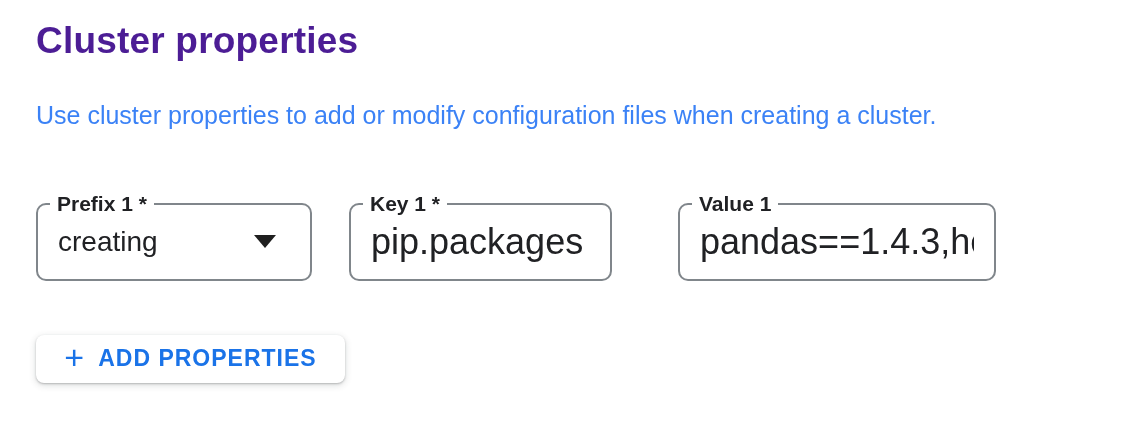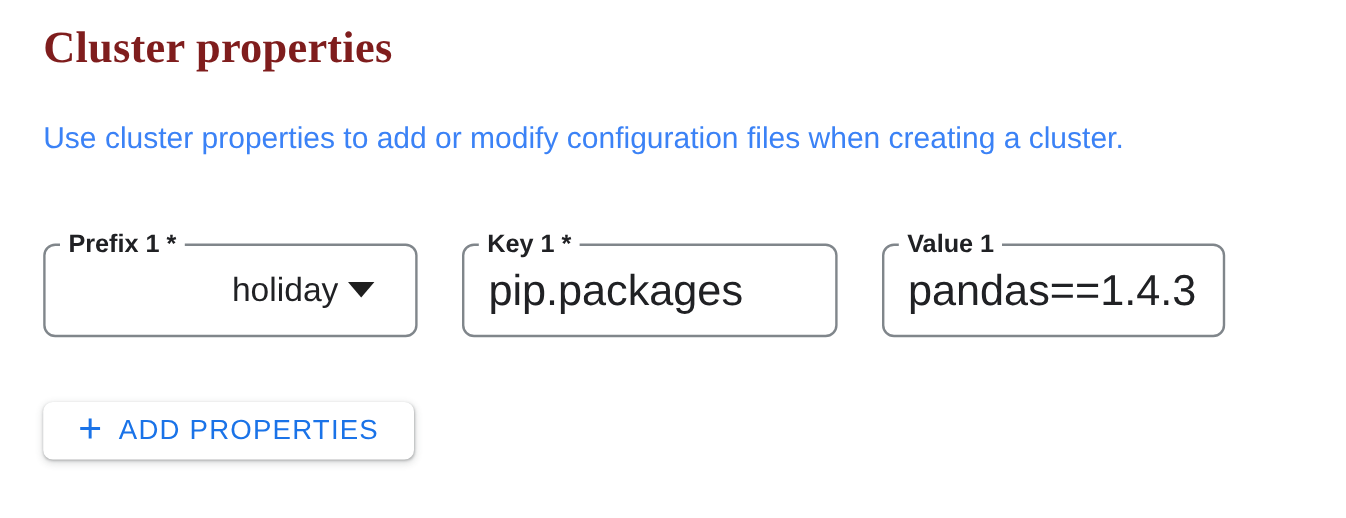--- a/index.html
+++ b/index.html
@@ -9,23 +9,22 @@
     font-family: "Liberation Sans", sans-serif;
     color: #202124;
     overflow: hidden;
   }
   .content { padding: 20px 36px 0 36px; }
 
   .page-title {
     font-size: 37px;
     font-weight: 700;
     letter-spacing: 0.2px;
-    color: #7f1d1d;
+    color: #4c1d95;
     line-height: 1.15;
-    font-family: Liberation Serif, serif;
   }
   .page-description {
     margin-top: 37px;
     font-size: 25px;
     font-weight: 400;
     color: #3b82f6;
     line-height: 1.2;
   }
 
   .fields-row {
@@ -33,23 +32,23 @@
     gap: 37px;
     margin-top: 73px;
   }
   .field {
     position: relative;
     height: 78px;
     border: 2px solid #80868b;
     border-radius: 10px;
     background: #ffffff;
   }
-  .field.prefix { width: 312px; cursor: pointer; text-align: right; }
-  .field.key    { width: 313px; }
-  .field.value  { width: 286px; }
+  .field.prefix { width: 276px; cursor: pointer; }
+  .field.key    { width: 263px; }
+  .field.value  { width: 318px; margin-left: 29px; }
 
   .field-label {
     position: absolute;
     top: -15px;
     left: 12px;
     padding: 0 7px;
     background: #ffffff;
     font-size: 21px;
     font-weight: 600;
     color: #202124;
@@ -108,40 +107,40 @@
   }
   .plus-icon {
     font-size: 34px;
     font-weight: 400;
     color: #1a73e8;
     line-height: 1;
     margin-top: -3px;
   }
   .add-properties-label {
     font-size: 23px;
-    font-weight: 400;
+    font-weight: 700;
     letter-spacing: 1px;
     color: #1a73e8;
     white-space: nowrap;
   }
 </style>
 </head>
 <body>
 
 <div class="content">
 
   <h1 class="page-title">Cluster properties</h1>
 
   <p class="page-description">Use cluster properties to add or modify configuration files when creating a cluster.</p>
 
   <div class="fields-row">
 
     <div class="field prefix" role="combobox">
       <span class="field-label">Prefix 1 *</span>
-      <span class="field-value-text">holiday</span>
+      <span class="field-value-text">creating</span>
       <span class="dropdown-arrow"></span>
     </div>
 
     <div class="field key">
       <span class="field-label">Key 1 *</span>
       <input type="text" value="pip.packages" style="">
     </div>
 
     <div class="field value">
       <span class="field-label">Value 1</span>

